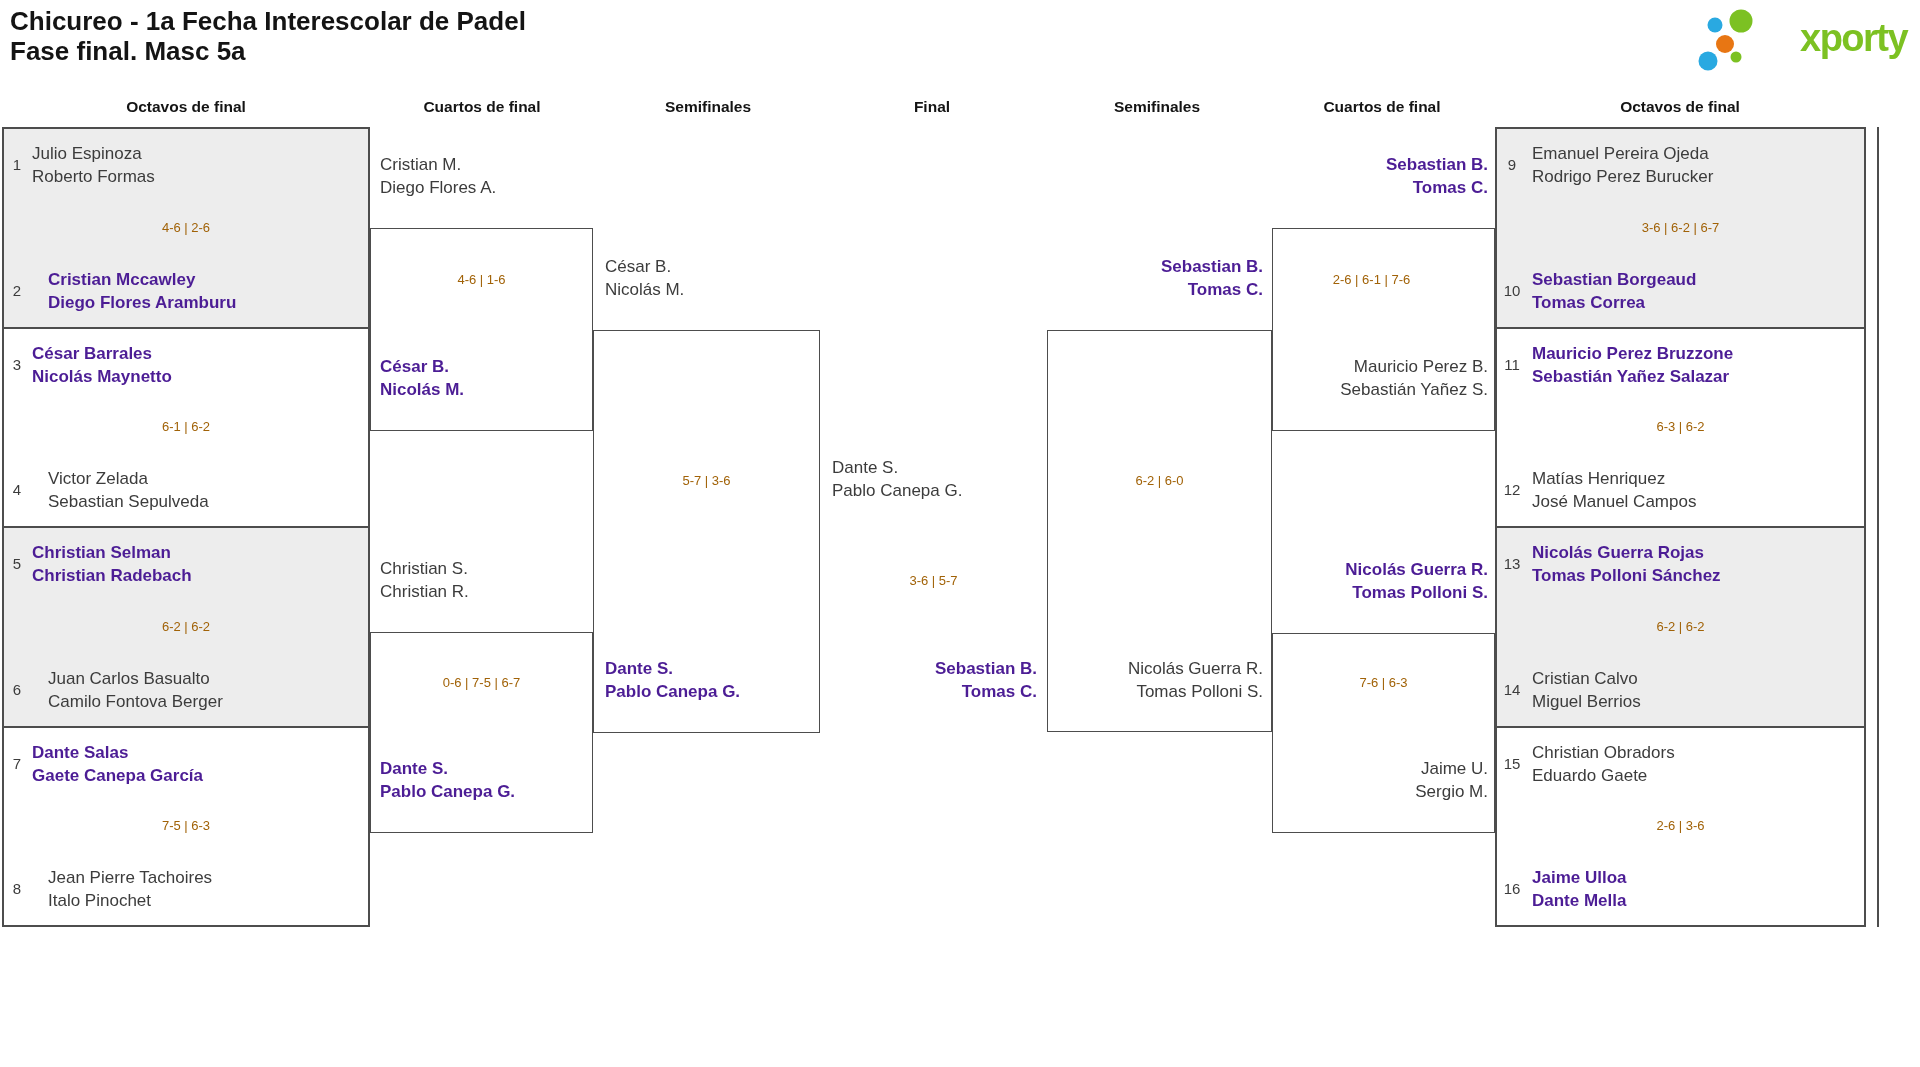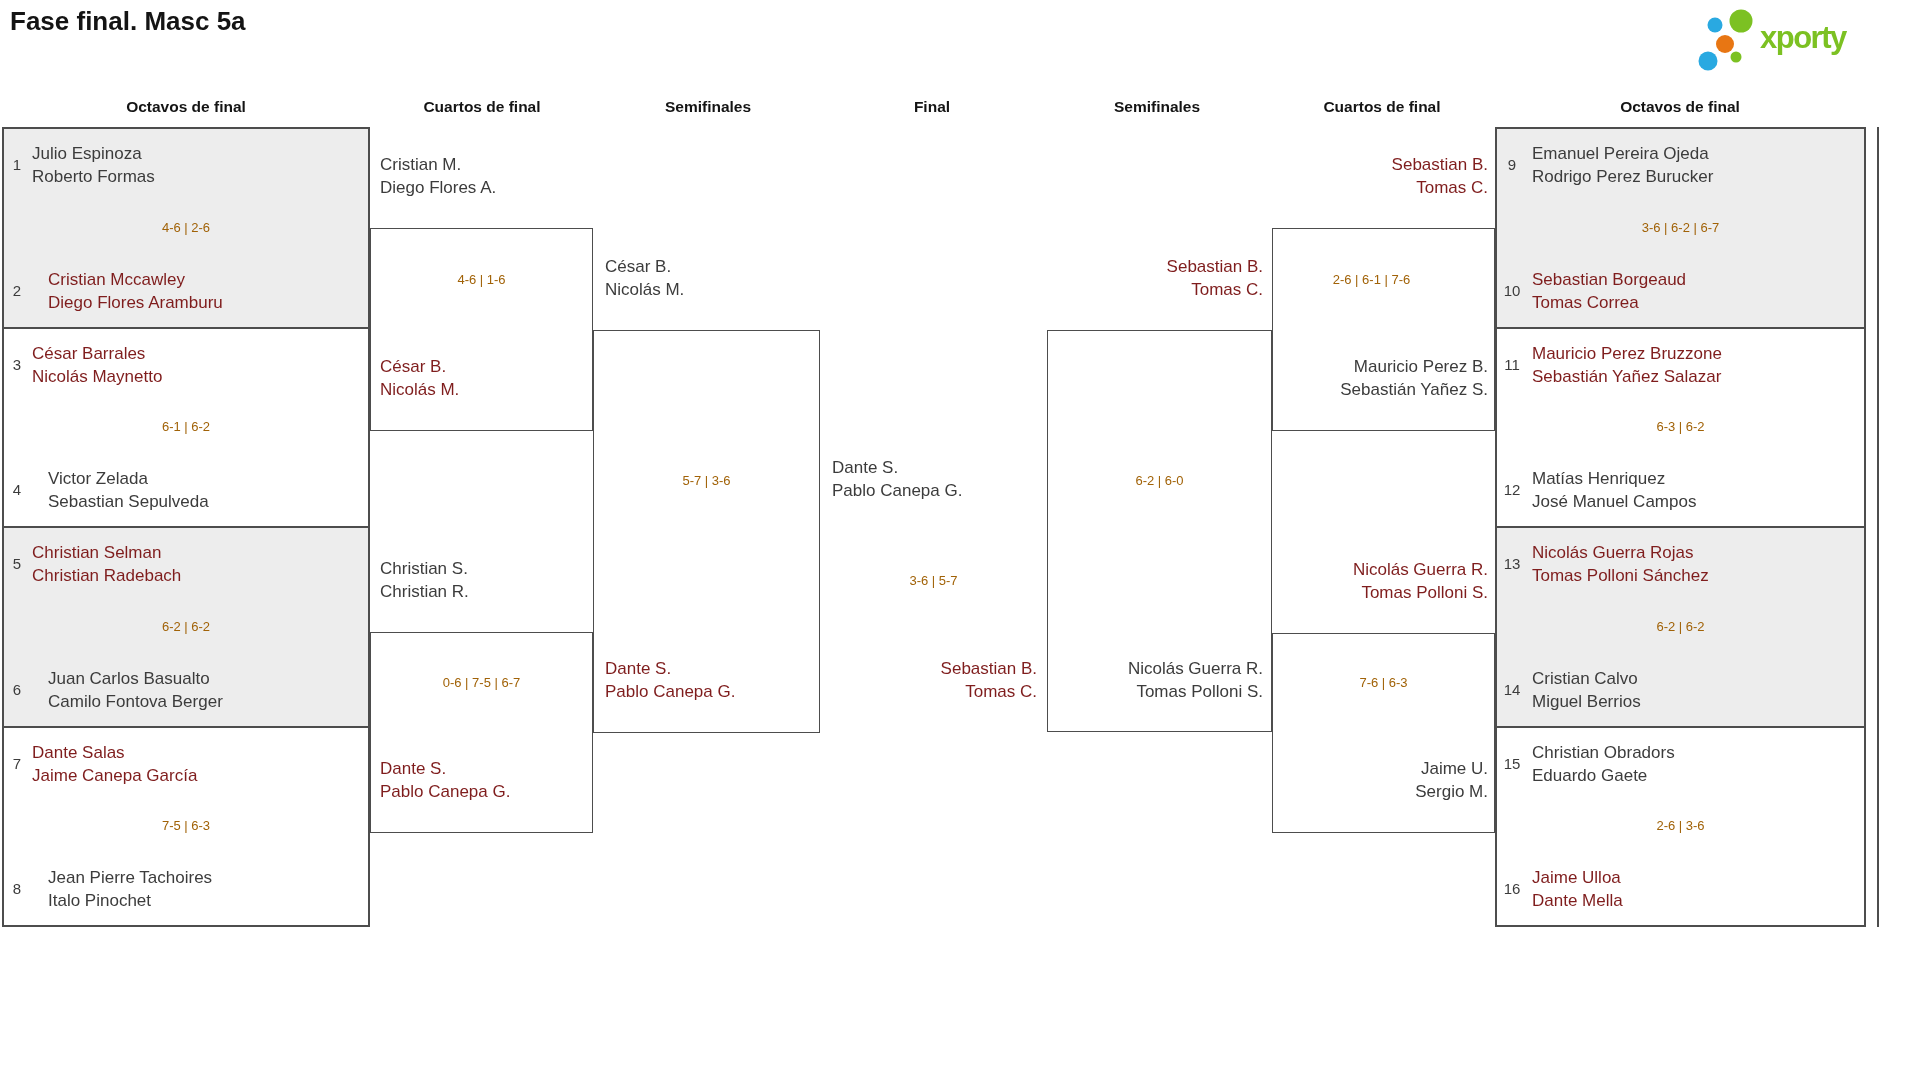--- a/index.html
+++ b/index.html
@@ -4,50 +4,51 @@
 <title>Bracket</title>
 <style>
   html,body{margin:0;padding:0;background:#ffffff;}
   body{width:1920px;height:1067px;position:relative;overflow:hidden;
        font-family:"Liberation Sans","DejaVu Sans",sans-serif;color:#3c3c3c;}
   .abs{position:absolute;}
   
   .title{left:10px;top:6px;font-size:26px;line-height:30px;font-weight:600;color:#141414;}
   
   .logo{left:1686px;top:4px;display:flex;align-items:center;gap:4px;}
-  .logo-text{font-size:31px;font-weight:800;letter-spacing:-1.5px;line-height:64px;}
+  .logo-text{font-size:38px;font-weight:800;letter-spacing:-1.5px;line-height:64px;margin-left:40px;}
   
   .colhead{top:98px;width:220px;text-align:center;font-size:15.5px;font-weight:600;color:#141414;white-space:nowrap;}
   
   .r16-box{top:127px;height:800px;border:2px solid #4d4d4d;box-sizing:border-box;
            display:flex;flex-direction:column;background:#fff;}
   .r16-row{flex:1;position:relative;}
   .r16-row.shaded{background:#ededed;}
   .r16-row + .r16-row{border-top:2px solid #4d4d4d;}
   
   .team{font-size:17px;line-height:23px;white-space:nowrap;color:#3c3c3c;}
-  .team.w{font-weight:400;color:#7f1d1d;}
+  .team.w{font-weight:700;color:#4c1d95;}
   .ra{text-align:right;}
   .score{font-size:13px;line-height:22px;text-align:center;color:#a16207;white-space:nowrap;}
   .seed{font-size:15px;line-height:20px;color:#3c3c3c;text-align:center;}
   .tb-top{position:absolute;top:13px;left:28px;}
   .tb-bot{position:absolute;bottom:13px;left:44px;}
   .right-box .tb-top,.right-box .tb-bot{left:35px;}
   .seed-top{position:absolute;top:26px;left:4px;width:18px;}
   .seed-bot{position:absolute;bottom:26px;left:4px;width:18px;}
   .right-box .seed-top,.right-box .seed-bot{left:2px;width:26px;}
   .mscore{position:absolute;top:50%;transform:translateY(-50%);left:0;width:100%;}
   
   .rect{border:1px solid #4d4d4d;box-sizing:border-box;background:transparent;}
   .vline{border-left:2px solid #4d4d4d;width:0;}
 </style>
 </head>
 <body>
 
 <div class="abs title">
+  <div>Chicureo - 1a Fecha Interescolar de Padel</div>
   <div>Fase final. Masc 5a</div>
 </div>
 
 <div class="abs logo">
   <svg width="70" height="68" viewBox="0 0 70 68">
     <circle cx="29" cy="21" r="7.5" fill="#29a9e1"></circle>
     <circle cx="55" cy="17" r="11.5" fill="#7cc122"></circle>
     <circle cx="39" cy="40" r="9" fill="#e87613"></circle>
     <circle cx="22" cy="57" r="9.5" fill="#29a9e1"></circle>
     <circle cx="50" cy="53" r="5.5" fill="#7cc122"></circle>
@@ -104,21 +105,21 @@
     <div class="team tb-bot">
       <div>Juan Carlos Basualto</div>
       <div>Camilo Fontova Berger</div>
     </div>
   </div>
 
   <div class="r16-row">
     <div class="seed seed-top">7</div>
     <div class="team w tb-top">
       <div>Dante Salas</div>
-      <div>Jaime Canepa García</div>
+      <div>Gaete Canepa García</div>
     </div>
     <div class="score mscore">7-5 | 6-3</div>
     <div class="seed seed-bot">8</div>
     <div class="team tb-bot">
       <div>Jean Pierre Tachoires</div>
       <div>Italo Pinochet</div>
     </div>
   </div>
 </div>
 

